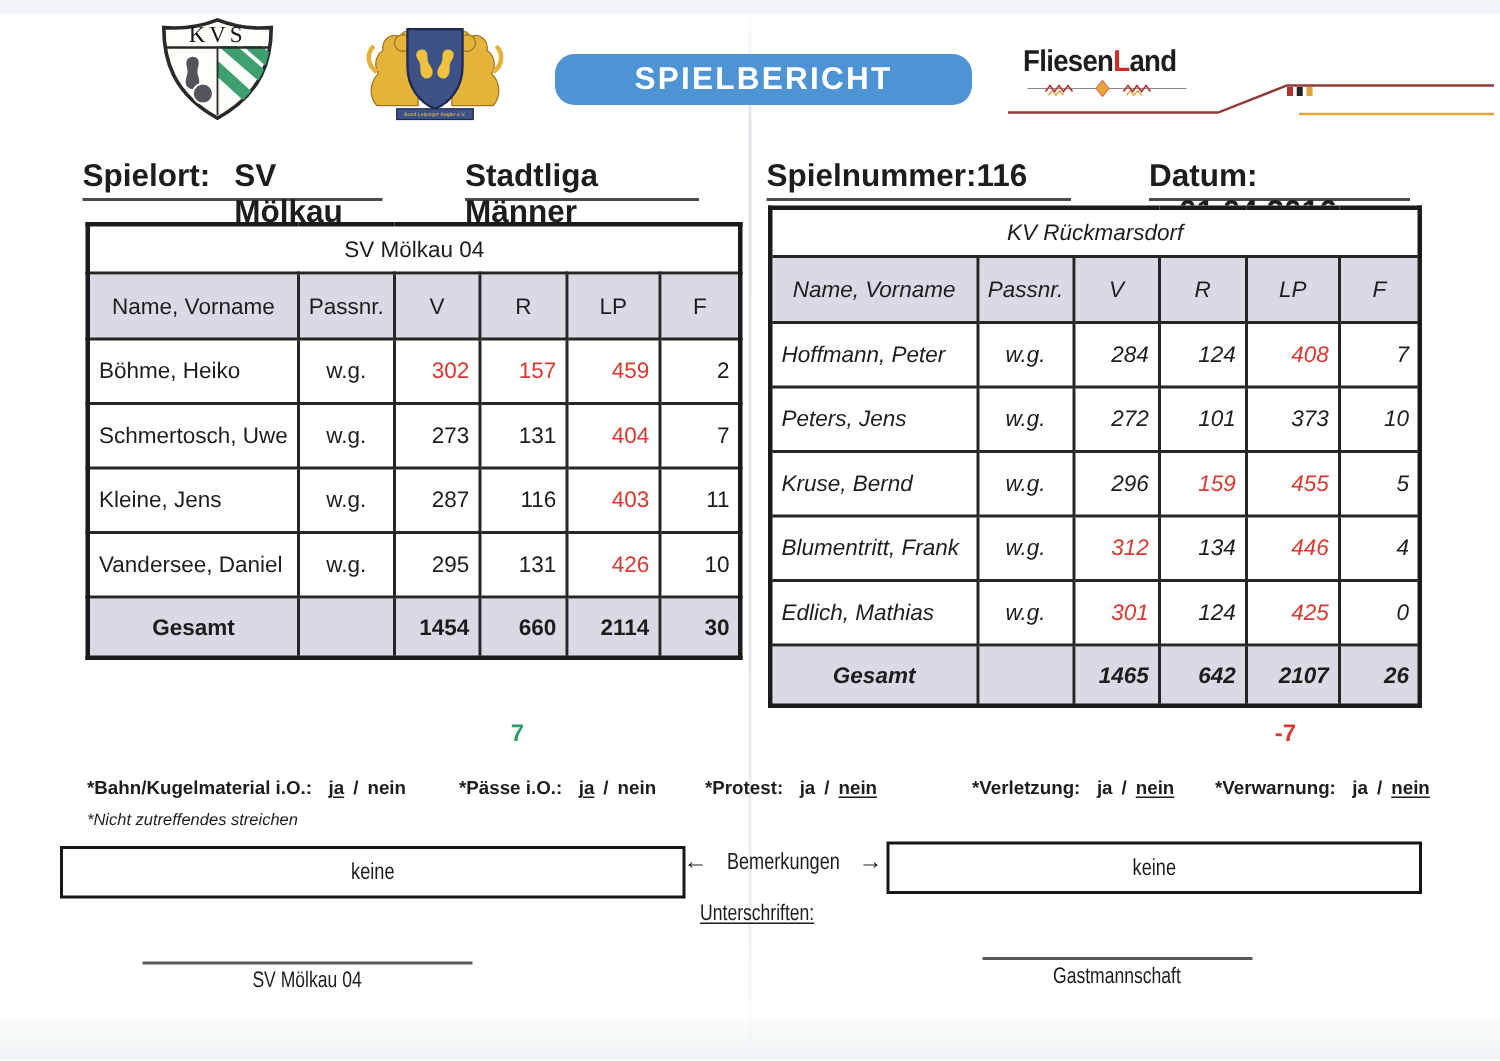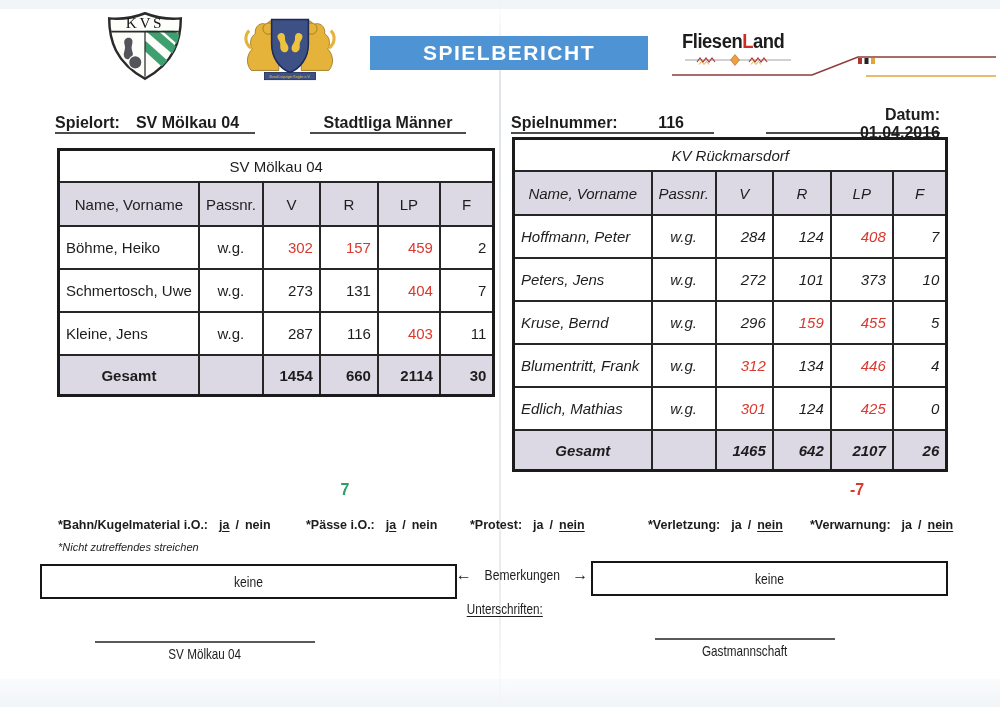--- a/index.html
+++ b/index.html
@@ -5,29 +5,29 @@
   html,body{margin:0;padding:0;}
   body{width:1000px;height:707px;font-family:"Liberation Sans",sans-serif;color:#1d1d1d;background:#fff;}
   .page{position:relative;width:1000px;height:707px;overflow:hidden;background:#fff;}
   .strip-top{position:absolute;left:0;top:0;width:1000px;height:9px;background:rgba(205,216,222,.25);}
   .strip-bottom{position:absolute;left:0;top:679px;width:1000px;height:28px;background:linear-gradient(rgba(210,222,228,.1),rgba(208,220,227,.3));}
   .fold{position:absolute;left:499px;top:0;width:2px;height:707px;background:linear-gradient(rgba(190,200,210,0),rgba(185,196,206,.45) 12%,rgba(185,196,206,.3) 85%,rgba(190,200,210,0));}
 
   
   .logo-kvs{position:absolute;left:101px;top:11px;}
   .logo-arms{position:absolute;left:241px;top:13px;}
-  .banner{position:absolute;left:370px;top:36px;width:278px;height:34px;background:var(--banner-blue,#4e94d4);display:flex;align-items:center;justify-content:center;}
+  .banner{position:absolute;left:370px;top:36px;width:278px;height:34px;background:var(--banner-blue,#4e94d4);display:flex;align-items:center;justify-content:center;border-radius:13px;}
   .banner span{color:#fff;font-weight:bold;font-size:21px;letter-spacing:1.5px;}
   .sponsor{position:absolute;left:678px;top:30px;width:120px;text-align:center;}
   .fl-text{font-weight:bold;font-size:20px;letter-spacing:-.5px;display:inline-block;transform:scaleX(.92);transform-origin:left;white-space:nowrap;}
   .fl-red{color:#cf2a24;}
   .swoosh{position:absolute;left:0;top:0;pointer-events:none;}
 
   
-  .meta{position:absolute;top:106px;height:26px;border-bottom:2px solid #4c4c4c;display:flex;align-items:flex-end;font-weight:bold;font-size:16px;}
+  .meta{position:absolute;top:106px;height:26px;border-bottom:2px solid #4c4c4c;display:flex;align-items:flex-start;font-weight:bold;font-size:21px;}
   .m1{left:55px;width:200px;}
   .m1 .lbl{margin-right:16px;}
   .m2{left:310px;width:156px;justify-content:center;}
   .m3{left:511px;width:203px;}
   .m3 .val{margin-left:auto;margin-right:30px;}
   .m4{left:766px;width:174px;flex-direction:column;}
   .m4 .val{margin-left:20px;}
 
   
   table.score{position:absolute;border-collapse:collapse;table-layout:fixed;background:#fff;border:3px solid #1b1b1b;}
@@ -207,20 +207,28 @@
           <td class="cnum">7</td>
         </tr>
         <tr class="data-row">
           <td class="cname">Kleine, Jens</td>
           <td class="cpass">w.g.</td>
           <td class="cnum">287</td>
           <td class="cnum">116</td>
           <td class="cnum red">403</td>
           <td class="cnum">11</td>
         </tr>
+        <tr class="data-row">
+          <td class="cname">Vandersee, Daniel</td>
+          <td class="cpass">w.g.</td>
+          <td class="cnum">295</td>
+          <td class="cnum">131</td>
+          <td class="cnum red">426</td>
+          <td class="cnum">10</td>
+        </tr>
         <tr class="total-row">
           <td class="ctotal-label">Gesamt</td>
           <td class="cpass"></td>
           <td class="cnum">1454</td>
           <td class="cnum">660</td>
           <td class="cnum">2114</td>
           <td class="cnum">30</td>
         </tr>
       </tbody>
     </table>

